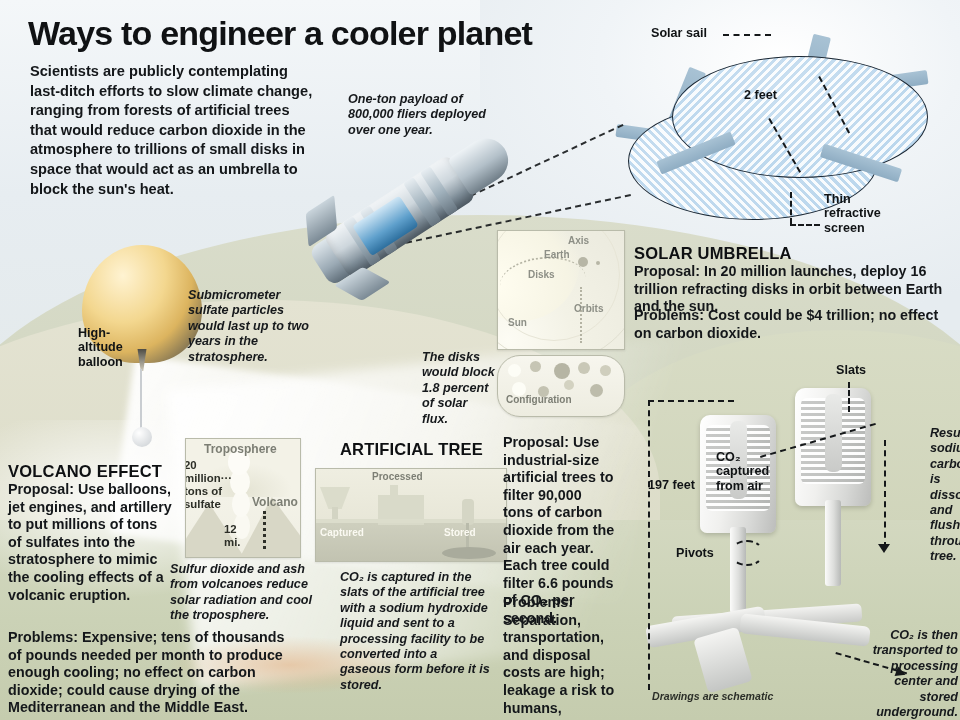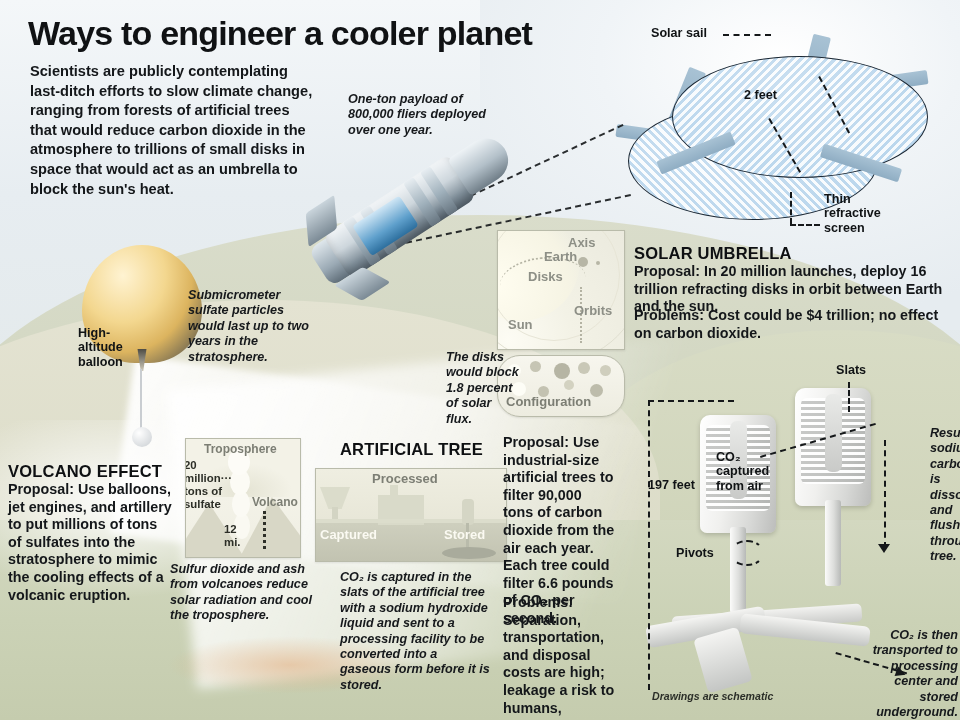--- a/index.html
+++ b/index.html
@@ -45,21 +45,21 @@
   
   .t{position:absolute;color:#15181a;}
   .title{font-weight:bold;font-size:34px;letter-spacing:-.8px;color:#101214;}
   .intro{font-size:14.6px;line-height:19.6px;font-weight:bold;color:#14171a;}
   .head{font-weight:bold;font-size:16.5px;letter-spacing:.2px;color:#0e1012;}
   .body{font-size:14.3px;line-height:17.6px;font-weight:bold;color:#14171a;}
   .body b{font-weight:bold;}
   .ital{font-style:italic;font-weight:bold;font-size:12.6px;line-height:15.4px;color:#16191c;}
   .lbl{font-weight:bold;font-size:12.6px;line-height:14.4px;color:#101315;}
   .lbl-sm{font-weight:bold;font-size:11.4px;line-height:13px;color:#111315;}
-  .inset-lbl{font-weight:bold;font-size:13px;color:#8d8f86;}
+  .inset-lbl{font-weight:bold;font-size:10px;color:#8d8f86;}
   .inset-lbl.dk{color:#7c7e74;}
   .foot{font-style:italic;font-weight:bold;font-size:10.6px;color:#2b2e28;}
 
   
   .dash-h{position:absolute;border-top:2px dashed #15181a;}
   .dash-v{position:absolute;border-left:2px dashed #15181a;}
   .dline{position:absolute;height:0;border-top:2px dashed #15181a;transform-origin:0 0;}
 
   
   .sail-wrap{position:absolute;left:620px;top:18px;width:340px;height:230px;}
@@ -215,21 +215,21 @@
     <div class="conf-dot" style="left:56px;top:7px;width:16px;height:16px;background:#b6b5a4;"></div>
     <div class="conf-dot" style="left:80px;top:6px;width:12px;height:12px;background:#c9c8b7;"></div>
     <div class="conf-dot" style="left:102px;top:9px;width:11px;height:11px;background:#cfcebd;"></div>
     <div class="conf-dot" style="left:14px;top:26px;width:14px;height:14px;background:#fdfdf6;"></div>
     <div class="conf-dot" style="left:40px;top:30px;width:11px;height:11px;background:#c3c2b1;"></div>
     <div class="conf-dot" style="left:66px;top:24px;width:10px;height:10px;background:#d3d2c1;"></div>
     <div class="conf-dot" style="left:92px;top:28px;width:13px;height:13px;background:#bdbcab;"></div>
     <div class="t inset-lbl dk" style="left:8px;top:38px;">Configuration</div>
   </div>
 
-  <div class="t ital" style="left:422px;top:350px;width:74px;margin-left:24px;">The disks would block 1.8 percent of solar flux.</div>
+  <div class="t ital" style="left:422px;top:350px;width:74px;">The disks would block 1.8 percent of solar flux.</div>
 
   <div class="t head" style="left:634px;top:244px;">SOLAR UMBRELLA</div>
   <div class="t body" style="left:634px;top:263px;width:322px;">
     <b>Proposal:</b><span> In 20 million launches, deploy 16 trillion refracting disks in orbit between Earth and the sun.</span>
   </div>
   <div class="t body" style="left:634px;top:307px;width:322px;">
     <b>Problems:</b><span> Cost could be $4 trillion; no effect on carbon dioxide.</span>
   </div>
 
   <div class="balloon">
@@ -237,20 +237,23 @@
     <div class="bal-neck"></div>
     <div class="bal-line"></div>
     <div class="bal-pod"></div>
   </div>
   <div class="t lbl" style="left:78px;top:326px;width:58px;">High-altitude balloon</div>
   <div class="t ital" style="left:188px;top:288px;width:122px;">Submicrometer sulfate particles would last up to two years in the stratosphere.</div>
 
   <div class="t head" style="left:8px;top:462px;">VOLCANO EFFECT</div>
   <div class="t body" style="left:8px;top:481px;width:166px;">
     <b>Proposal:</b><span> Use balloons, jet engines, and artillery to put millions of tons of sulfates into the stratosphere to mimic the cooling effects of a volcanic eruption.</span>
+  </div>
+  <div class="t body" style="left:8px;top:629px;width:290px;">
+    <b>Problems:</b><span> Expensive; tens of thousands of pounds needed per month to produce enough cooling; no effect on carbon dioxide; could cause drying of the Mediterranean and the Middle East.</span>
   </div>
 
   <div class="box trop-box">
     <div class="trop-sky"></div>
     <div class="mtn" style="left:-12px;top:64px;width:70px;height:54px;clip-path:polygon(50% 0,100% 100%,0 100%);"></div>
     <div class="mtn" style="left:54px;top:58px;width:76px;height:60px;clip-path:polygon(42% 0,100% 100%,0 100%);"></div>
     <div class="smoke" style="left:48px;top:74px;width:16px;height:26px;background:#faf9f2;"></div>
     <div class="smoke" style="left:46px;top:52px;width:18px;height:26px;background:#fbfaf4;"></div>
     <div class="smoke" style="left:44px;top:30px;width:20px;height:26px;background:#fcfbf5;"></div>
     <div class="smoke" style="left:42px;top:10px;width:22px;height:26px;background:#fdfcf7;"></div>

